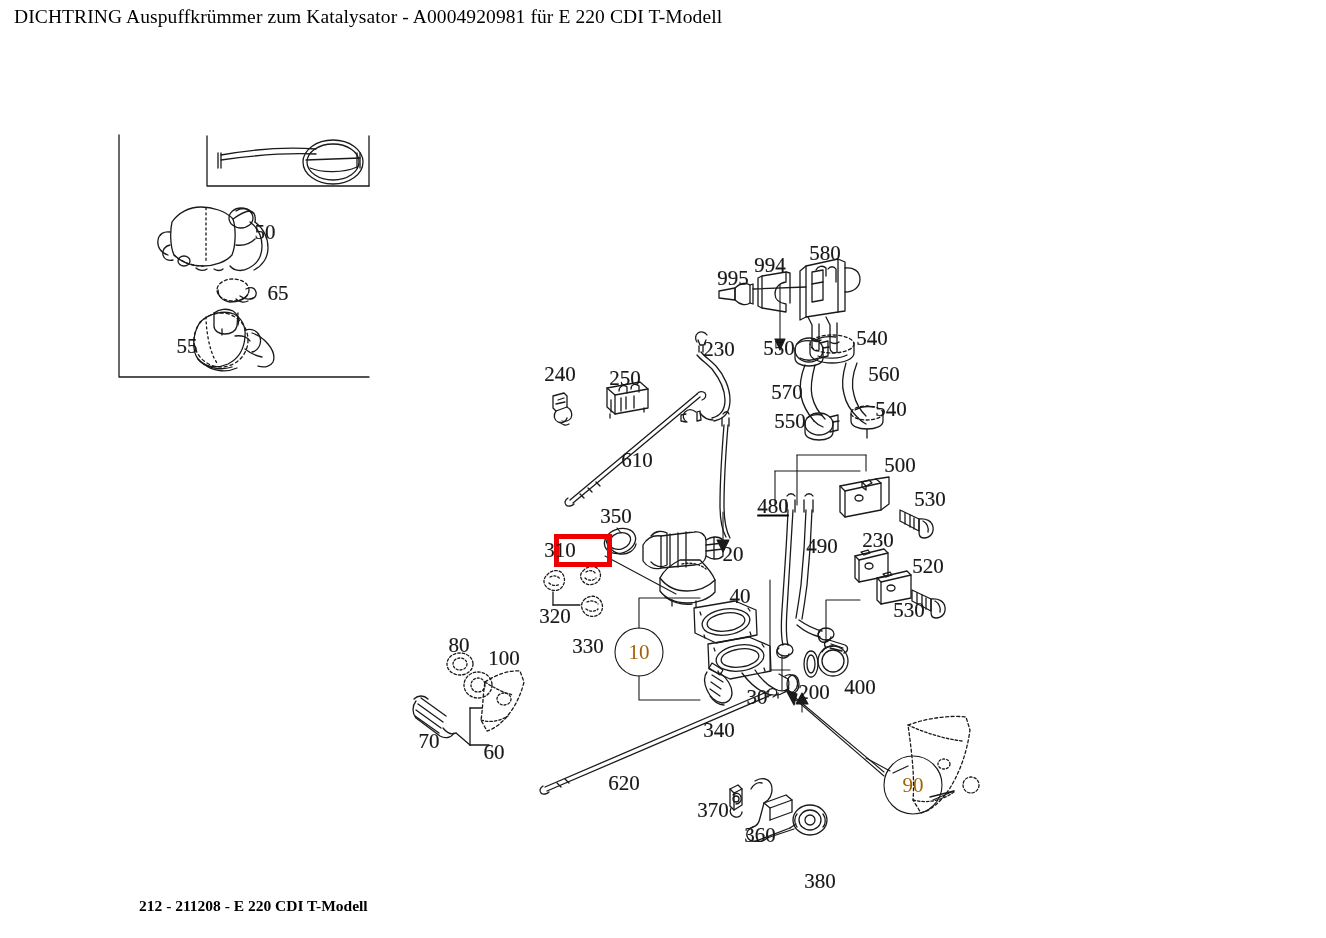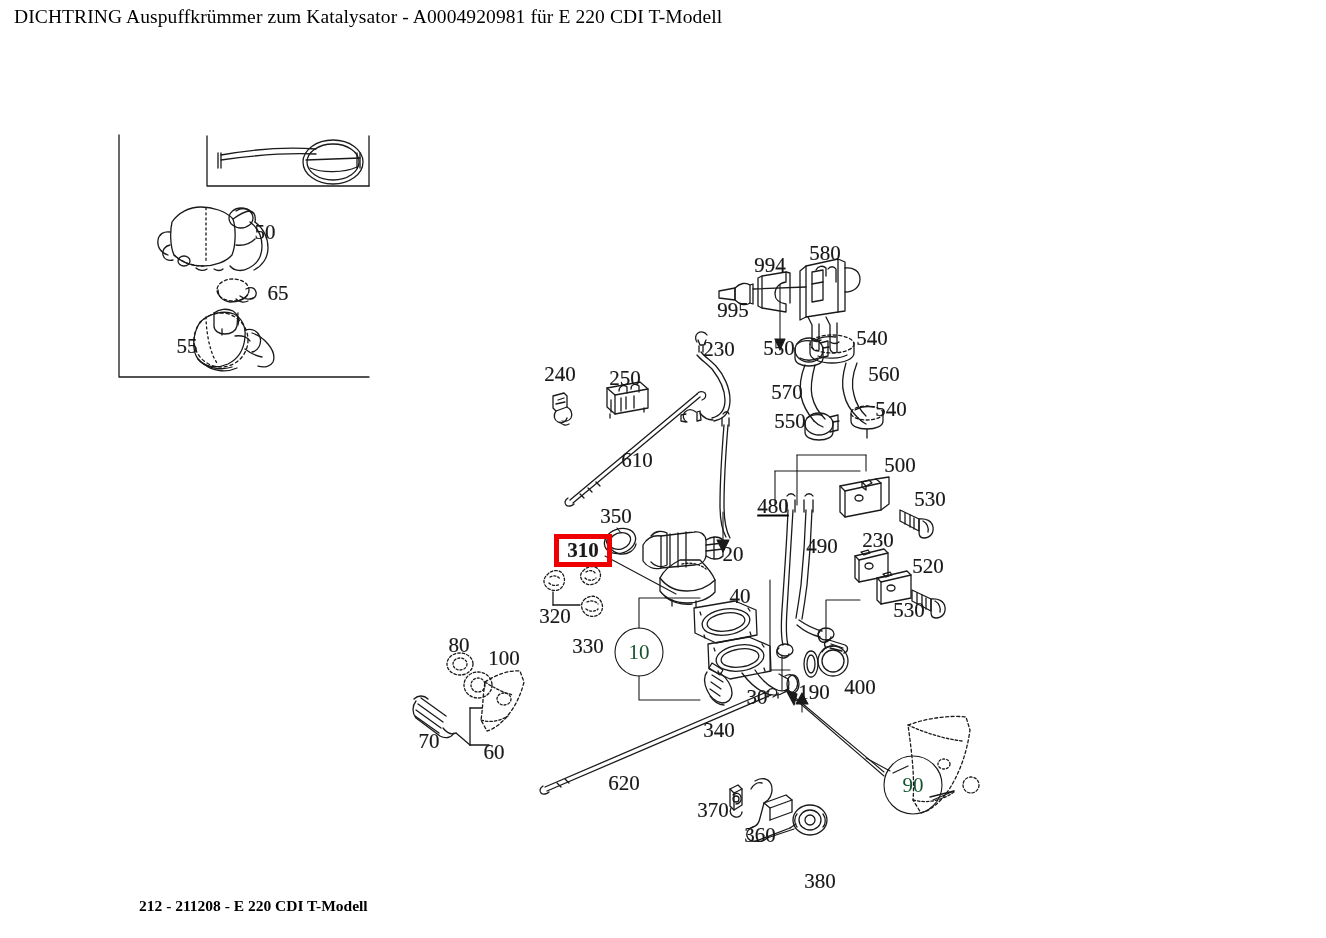--- a/index.html
+++ b/index.html
@@ -47,21 +47,21 @@
     color: #1a1a1a;
     white-space: nowrap;
     transform: translate(-50%, -50%);
     -webkit-text-stroke: 0.15px #000;
   }
   .lbl-circled {
     position: absolute;
     font-family: "Liberation Serif", "DejaVu Serif", serif;
     font-size: 21px;
     line-height: 1;
-    color: #14532d;
+    color: #a16207;
     white-space: nowrap;
     transform: translate(-50%, -50%);
   }
   #highlight-box {
     position: absolute;
     border: 5px solid #ee0000;
     box-sizing: border-box;
     pointer-events: none;
   }
 </style>
@@ -525,53 +525,53 @@
     </g>
   </g>
 </svg>
 
 <div id="highlight-box" style="left: 554px; top: 534px; width: 58px; height: 33px; border-color: rgb(238, 0, 0);"></div>
 
 <div id="callout-layer">
     <div class="lbl" style="left: 265px; top: 232px;">50</div>
     <div class="lbl" style="left: 278px; top: 293px;">65</div>
     <div class="lbl" style="left: 187px; top: 346px;">55</div>
-    <div class="lbl" style="left: 733px; top: 278px; margin-top: 32px;">995</div>
+    <div class="lbl" style="left: 733px; top: 278px;">995</div>
     <div class="lbl" style="left: 770px; top: 265px;">994</div>
     <div class="lbl" style="left: 825px; top: 253px;">580</div>
     <div class="lbl" style="left: 719px; top: 349px;">230</div>
     <div class="lbl" style="left: 779px; top: 348px;">550</div>
     <div class="lbl" style="left: 872px; top: 338px;">540</div>
     <div class="lbl" style="left: 787px; top: 392px;">570</div>
     <div class="lbl" style="left: 884px; top: 374px;">560</div>
     <div class="lbl" style="left: 790px; top: 421px;">550</div>
     <div class="lbl" style="left: 891px; top: 409px;">540</div>
     <div class="lbl" style="left: 560px; top: 374px;">240</div>
     <div class="lbl" style="left: 625px; top: 378px; font-family: Liberation Serif, serif;">250</div>
     <div class="lbl" style="left: 637px; top: 460px;">610</div>
     <div class="lbl" style="left: 616px; top: 516px;">350</div>
-    <div class="lbl" style="left: 583px; top: 550px; font-weight: bold;">310</div>
+    <div class="lbl" style="left: 560px; top: 550px;">310</div>
     <div class="lbl" style="left: 555px; top: 616px;">320</div>
     <div class="lbl" style="left: 588px; top: 646px;">330</div>
     <div class="lbl-circled" style="left: 639px; top: 652px;">10</div>
     <div class="lbl" style="left: 733px; top: 554px;">20</div>
     <div class="lbl" style="left: 740px; top: 588px; margin-top: 8px;">40</div>
     <div class="lbl" style="left: 773px; top: 506px; text-decoration: underline;">480</div>
     <div class="lbl" style="left: 822px; top: 546px;">490</div>
     <div class="lbl" style="left: 900px; top: 465px;">500</div>
     <div class="lbl" style="left: 930px; top: 499px;">530</div>
     <div class="lbl" style="left: 878px; top: 540px;">230</div>
     <div class="lbl" style="left: 928px; top: 566px;">520</div>
     <div class="lbl" style="left: 909px; top: 610px;">530</div>
     <div class="lbl" style="left: 459px; top: 645px;">80</div>
     <div class="lbl" style="left: 504px; top: 658px;">100</div>
     <div class="lbl" style="left: 429px; top: 741px;">70</div>
     <div class="lbl" style="left: 494px; top: 752px;">60</div>
     <div class="lbl" style="left: 757px; top: 697px;">30</div>
-    <div class="lbl" style="left: 814px; top: 692px;">190</div>
+    <div class="lbl" style="left: 814px; top: 692px;">200</div>
     <div class="lbl" style="left: 860px; top: 687px;">400</div>
     <div class="lbl" style="left: 719px; top: 730px;">340</div>
     <div class="lbl" style="left: 624px; top: 783px;">620</div>
     <div class="lbl" style="left: 713px; top: 810px;">370</div>
     <div class="lbl" style="left: 760px; top: 835px;">360</div>
     <div class="lbl" style="left: 820px; top: 845px; margin-top: 36px;">380</div>
     <div class="lbl-circled" style="left: 913px; top: 785px;">90</div>
   </div>
 
 <div id="footer-text">212 - 211208 - E 220 CDI T-Modell</div>

